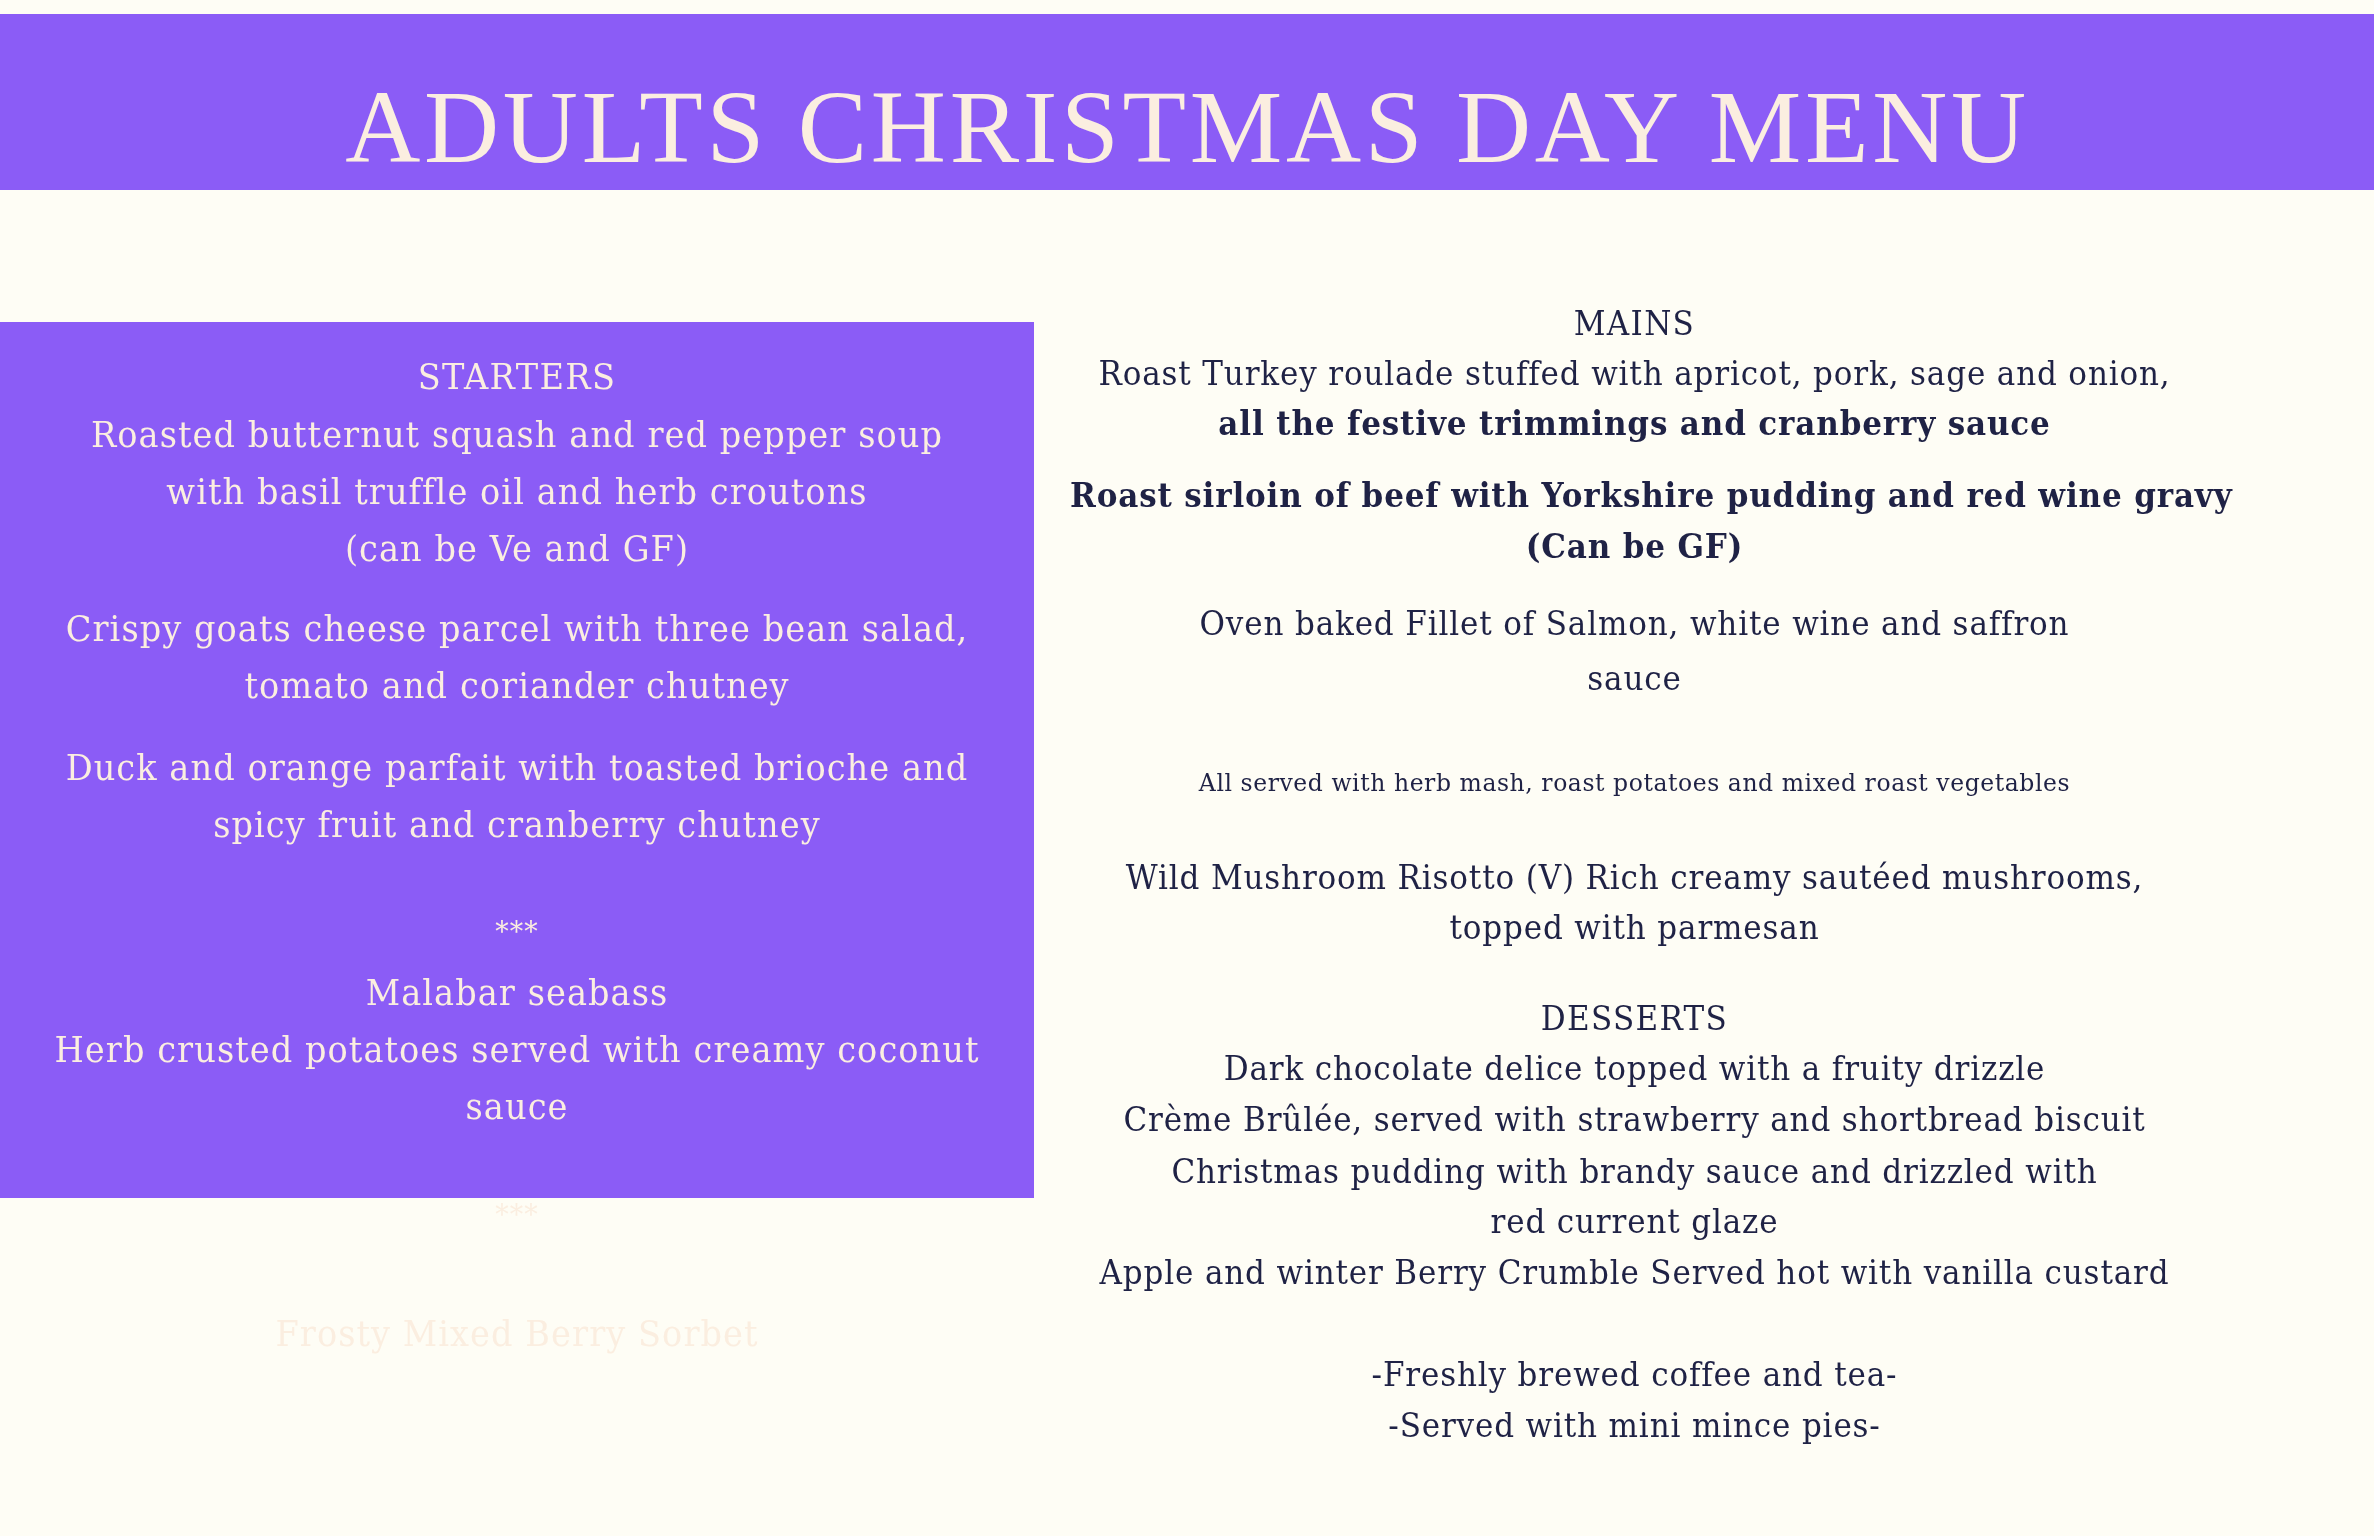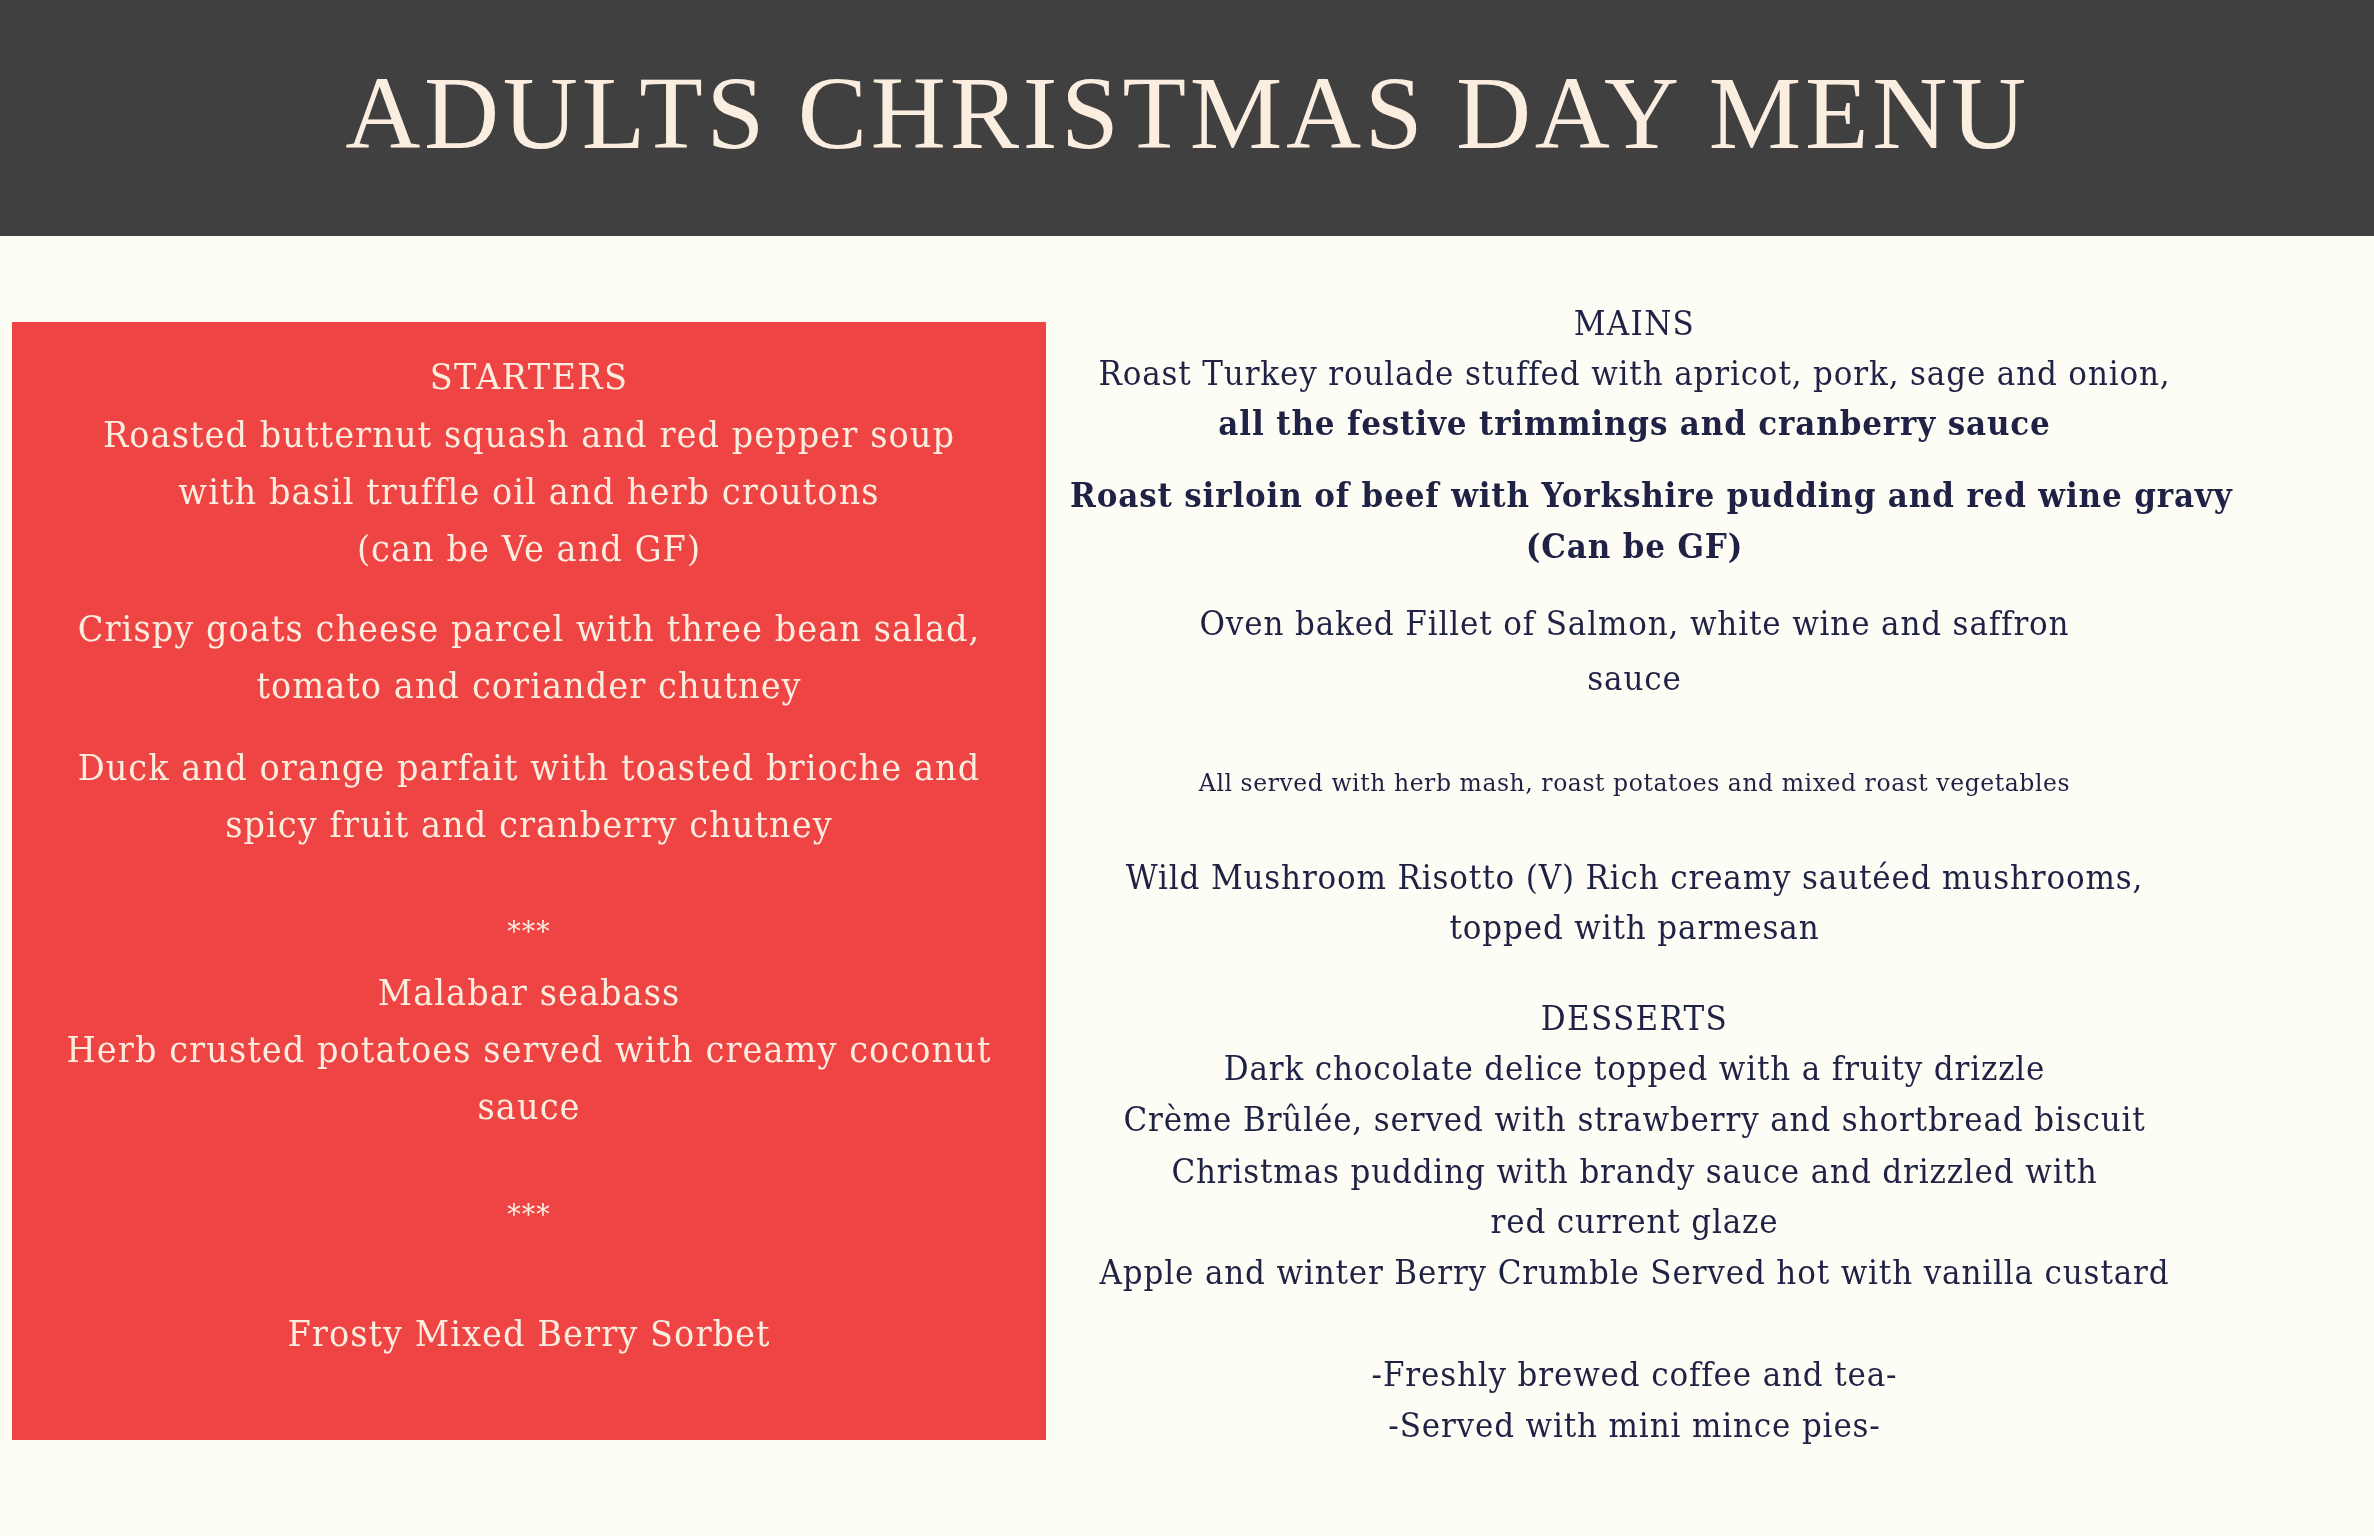--- a/index.html
+++ b/index.html
@@ -9,45 +9,45 @@
     body {
       width: 2375px;
       height: 1536px;
       background: #fefdf5;
       position: relative;
       overflow: hidden;
       font-family: "DejaVu Serif", "Liberation Serif", serif;
     }
     .header-band {
       position: absolute;
-      left: 0; top: 0;
+      left: 0; top: 14px;
       width: 2375px;
-      height: 236px;
-      background: #404040;
+      height: 176px;
+      background: #8b5cf6;
     }
     .page-title {
       position: absolute;
       left: 0; top: 48px;
       width: 2449px;
       text-align: center;
       color: #fbeee0;
       font-family: "Liberation Serif", "DejaVu Serif", serif;
       font-size: 104px;
       letter-spacing: 3.7px;
       line-height: 130px;
       margin: 0;
       font-weight: normal;
       transform: translateX(-37px);
     }
     .starters-panel {
       position: absolute;
-      left: 12px; top: 322px;
+      left: 0; top: 322px;
       width: 1034px;
-      height: 1118px;
-      background: #ef4444;
+      height: 876px;
+      background: #8b5cf6;
       color: #fbeee0;
       text-align: center;
     }
     .mains-panel {
       position: absolute;
       left: 1034px; top: 297px;
       width: 1201px;
       color: #1f2245;
       text-align: center;
     }

